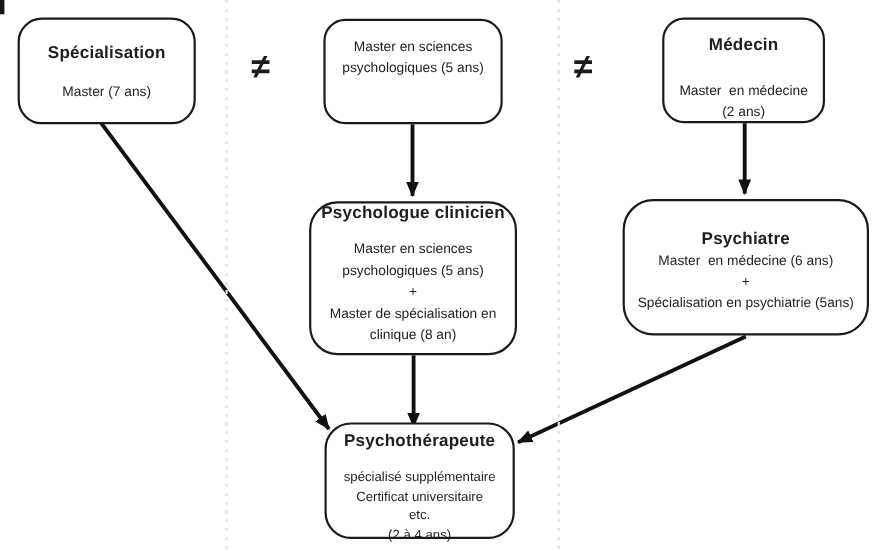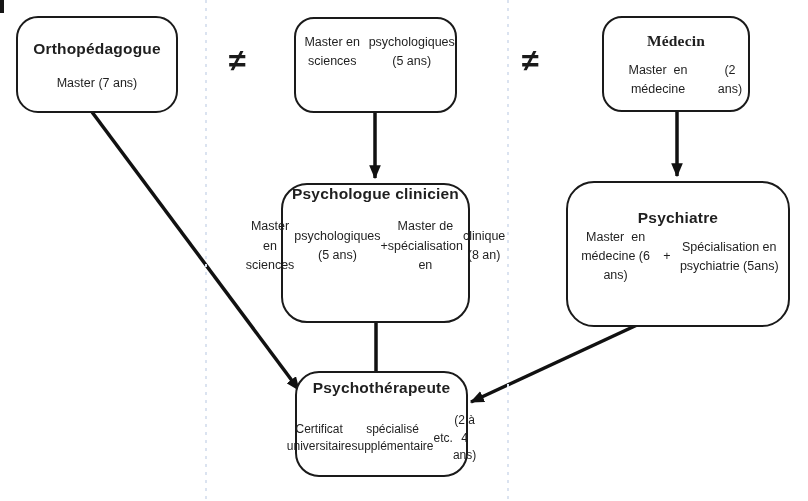--- a/index.html
+++ b/index.html
@@ -55,43 +55,42 @@
   .node .title {
     font-weight: bold;
     font-size: 15.5px;
     line-height: 18px;
     letter-spacing: 0.2px;
   }
   .node .body {
     font-size: 12.5px;
     line-height: 19px;
     display: flex;
-    flex-direction: row;
-    align-items: center;
+    flex-direction: column;
   }
   .line { white-space: pre-wrap; }
 
   .box-orthopedagogue { left: 16px;  top: 16px;  width: 162px; height: 97px;  padding-top: 22px; }
   .box-orthopedagogue .title { margin-bottom: 16px; }
 
   .box-psychologue   { left: 294px; top: 17px;  width: 163px; height: 96px;  padding-top: 14px; border-radius: 20px; }
   .box-psychologue .title { margin-bottom: 11px; }
 
   .box-medecin       { left: 602px; top: 16px;  width: 148px; height: 96px;  padding-top: 14px; border-radius: 20px; }
-  .box-medecin .title { margin-bottom: 11px; font-family: Liberation Serif, serif; }
+  .box-medecin .title { margin-bottom: 23px; }
 
   .box-clinicien     { left: 281px; top: 183px; width: 189px; height: 140px; padding-top: 0; border-radius: 26px; }
   .box-clinicien .title { margin-bottom: 14px; }
   .box-clinicien .body { line-height: 19.5px; }
 
-  .box-psychiatre    { left: 566px; top: 181px; width: 224px; height: 146px; padding-top: 26px; border-radius: 28px; }
+  .box-psychiatre    { left: 566px; top: 181px; width: 224px; height: 124px; padding-top: 26px; border-radius: 28px; }
   .box-psychiatre .title { margin-bottom: 1px; }
   .box-psychiatre .body { line-height: 19px; }
 
-  .box-psychotherapeute { left: 295px; top: 371px; width: 173px; height: 106px; padding-top: 6px; border-radius: 24px; }
+  .box-psychotherapeute { left: 295px; top: 384px; width: 173px; height: 106px; padding-top: 6px; border-radius: 24px; }
   .box-psychotherapeute .title { margin-bottom: 15px; }
   .box-psychotherapeute .body { line-height: 17.5px; font-size: 12px; }
 
   .neq {
     position: absolute;
     width: 44px;
     text-align: center;
     font-size: 31px;
     font-weight: bold;
     color: #1a1a1a;
@@ -115,21 +114,21 @@
     <path d="M92,112 L299,390" stroke="#111111" stroke-width="3.5" fill="none" marker-end="url(#arrowhead)"></path>
     <path d="M376,323 L376,388" stroke="#111111" stroke-width="3.5" fill="none" marker-end="url(#arrowhead)"></path>
     <path d="M678,306 L471,402" stroke="#111111" stroke-width="3.5" fill="none" marker-end="url(#arrowhead)"></path>
   </svg>
 
   <div class="divider divider1"></div>
   <div class="divider divider2"></div>
   <div class="artifact"></div>
 
   <div class="node box-orthopedagogue">
-    <div class="title">Orthopédagogue</div>
+    <div class="title">Spécialisation</div>
     <div class="body">
       <span class="line">Master (7 ans)</span>
     </div>
   </div>
 
   <div class="neq neq1">≠</div>
 
   <div class="node box-psychologue">
     <div class="body">
       <span class="line">Master en sciences</span>
@@ -163,20 +162,20 @@
     <div class="body">
       <span class="line">Master  en médecine (6 ans)</span>
       <span class="line">+</span>
       <span class="line">Spécialisation en psychiatrie (5ans)</span>
     </div>
   </div>
 
   <div class="node box-psychotherapeute">
     <div class="title">Psychothérapeute</div>
     <div class="body">
+      <span class="line">spécialisé supplémentaire</span>
       <span class="line">Certificat universitaire</span>
-      <span class="line">spécialisé supplémentaire</span>
       <span class="line">etc.</span>
       <span class="line">(2 à 4 ans)</span>
     </div>
   </div>
 
 </div>
 
 </body></html>

